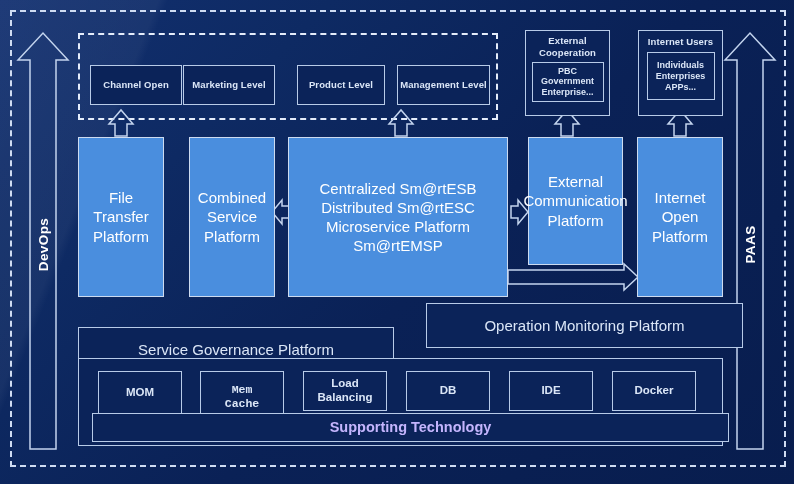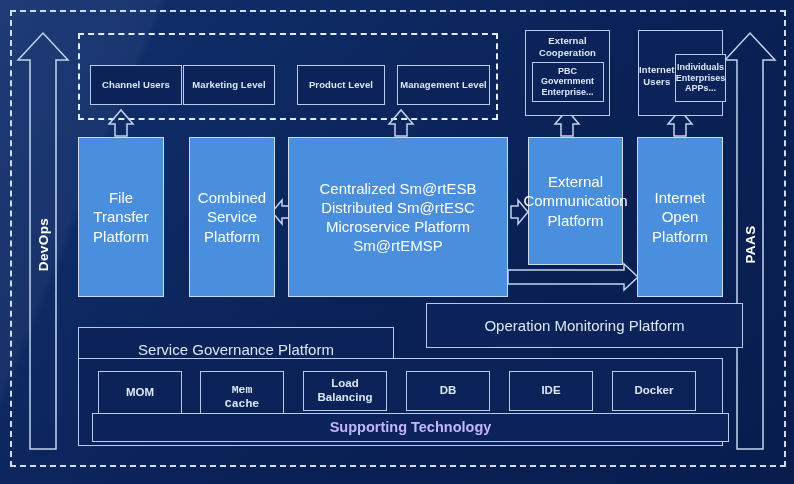--- a/index.html
+++ b/index.html
@@ -114,21 +114,21 @@
 
     <g>
       <path class="arrowline" d="M508,270 L624,270 L624,264 L638,277 L624,290 L624,284 L508,284 Z"></path>
     </g>
   </svg>
 
   <div class="vtext left" style="left:43px;top:237px;width:0;display:flex;justify-content:center;">DevOps</div>
   <div class="vtext right" style="left:750px;top:237px;width:0;display:flex;justify-content:center;">PAAS</div>
 
   <div class="abs box lbl-sm" style="left:90px;top:65px;width:92px;height:40px;">
-    <span>Channel Users</span>
+    <span>Channel Open</span>
   </div>
   <div class="abs box lbl-sm" style="left:183px;top:65px;width:92px;height:40px;">
     <span>Marketing Level</span>
   </div>
   <div class="abs box lbl-sm" style="left:297px;top:65px;width:88px;height:40px;">
     <span>Product Level</span>
   </div>
   <div class="abs box lbl-sm" style="left:397px;top:65px;width:93px;height:40px;">
     <span>Management Level</span>
   </div>
@@ -137,21 +137,21 @@
     <div class="lbl-sm" style="line-height:1.25;">
       <div>External</div>
       <div>Cooperation</div>
     </div>
     <div class="box lbl-xs" style="margin-top:3px;width:70px;height:38px;flex-direction:column;">
       <div>PBC Government</div>
       <div>Enterprise...</div>
     </div>
   </div>
 
-  <div class="abs box" style="left:638px;top:30px;width:85px;height:86px;flex-direction:row;justify-content:flex-start;padding-top:5px;">
+  <div class="abs box" style="left:638px;top:30px;width:85px;height:86px;flex-direction:column;justify-content:flex-start;padding-top:5px;">
     <div class="lbl-sm">Internet Users</div>
     <div class="box lbl-xs" style="margin-top:5px;width:66px;height:46px;flex-direction:column;">
       <div>Individuals</div>
       <div>Enterprises</div>
       <div>APPs...</div>
     </div>
   </div>
 
   <div class="abs plat" style="left:78px;top:137px;width:86px;height:160px;flex-direction:column;">
     <div>File</div>

